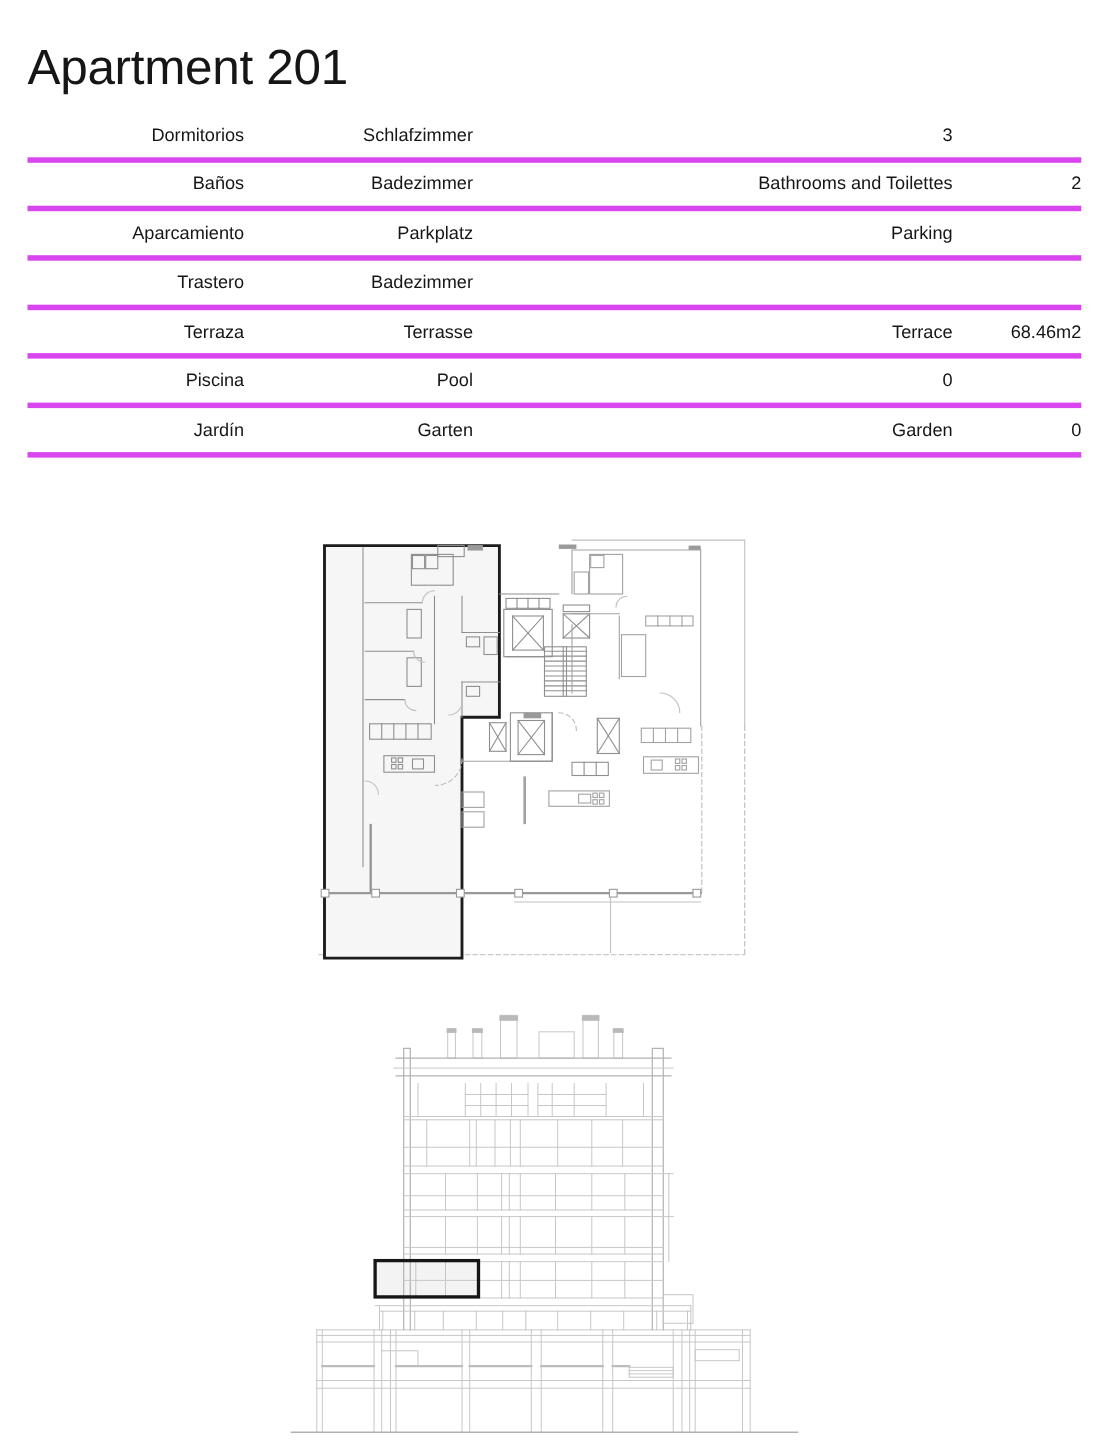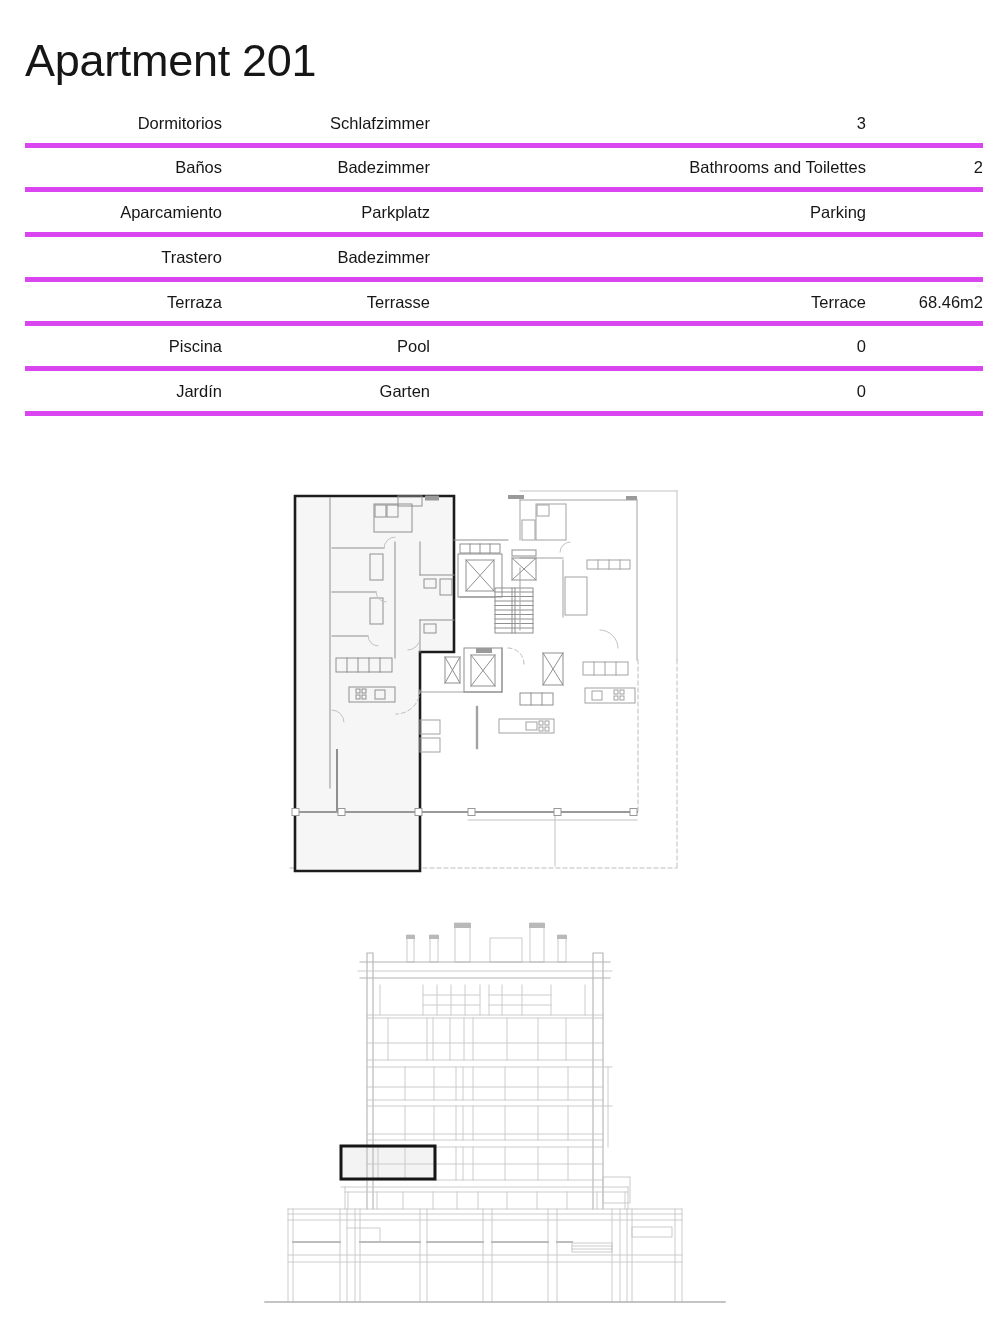--- a/index.html
+++ b/index.html
@@ -65,20 +65,21 @@
     <span class="cell">68.46m2</span>
   </div>
   <div class="spec-row">
     <span class="cell">Piscina</span>
     <span class="cell">Pool</span>
     <span class="cell">0</span>
   </div>
   <div class="spec-row">
     <span class="cell">Jardín</span>
     <span class="cell">Garten</span>
+    <span class="cell">Garden</span>
     <span class="cell">0</span>
   </div>
 </div>
 
 <svg id="floor-plan" class="figure" width="420" height="400" viewBox="0 0 420 400">
   <g fill="none" stroke-linecap="square">
 
     <g>
       <path class="l" d="M250,11 H407 M407,11 V180"></path>
       <path class="d" d="M407,180 V388 M20,388 H407 M62,296 L70,386"></path>

